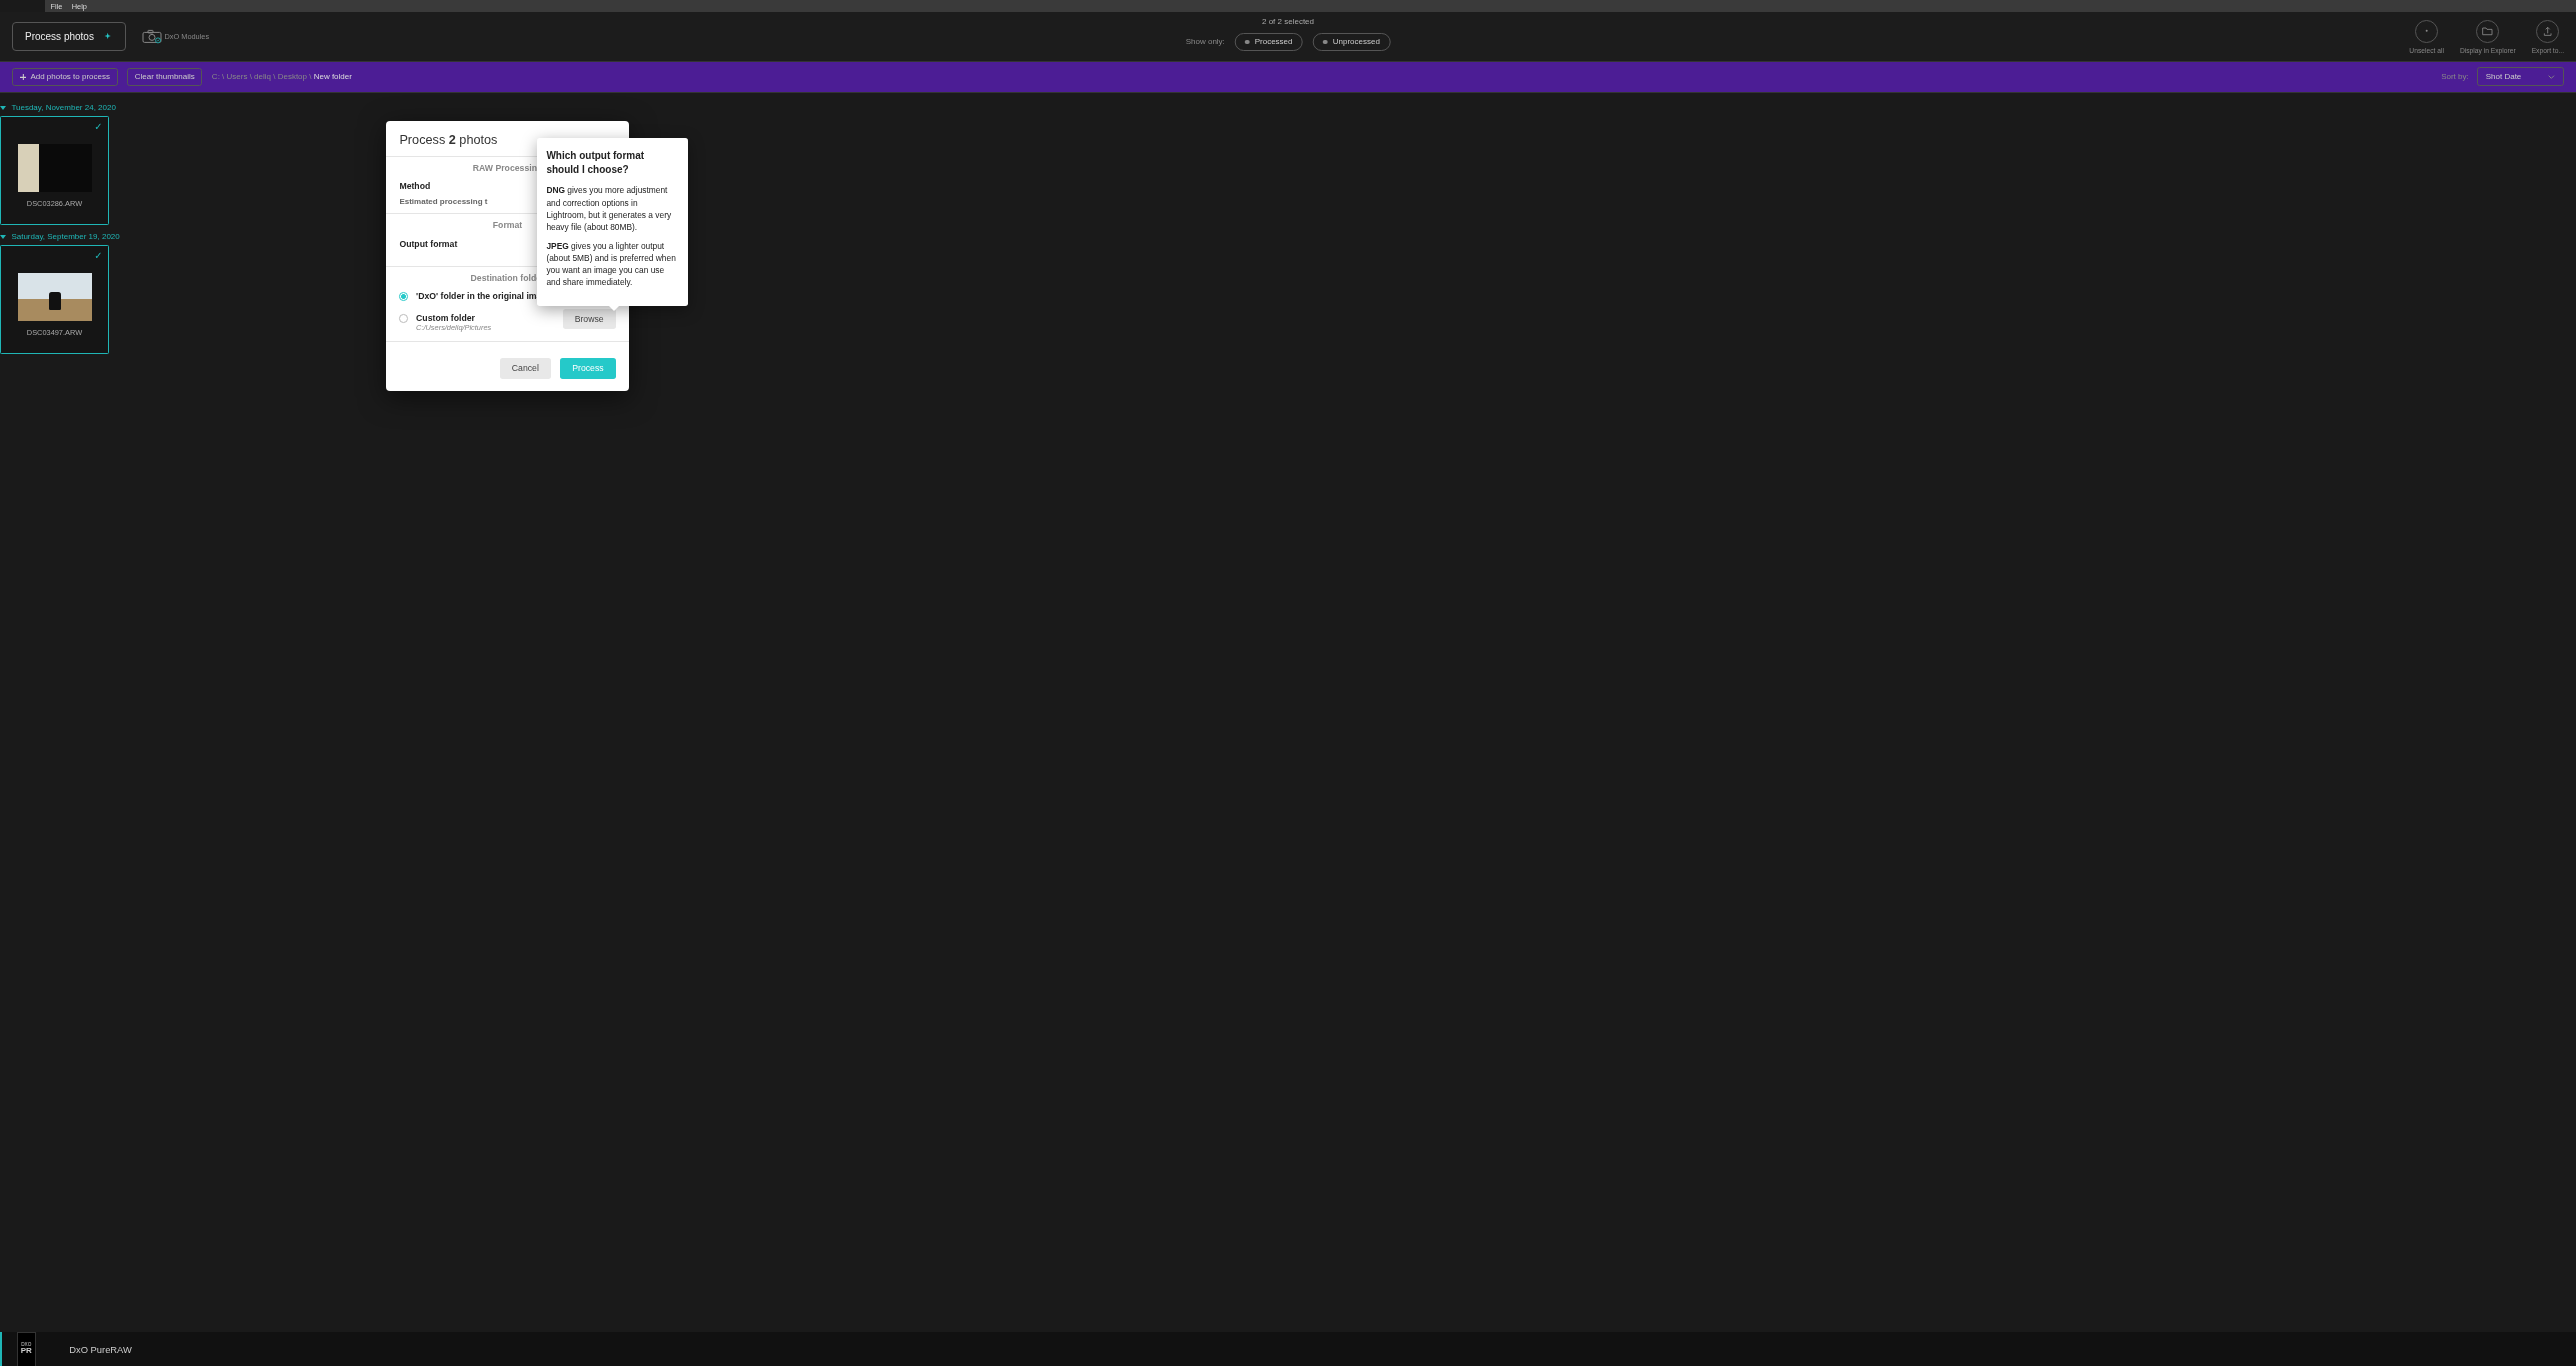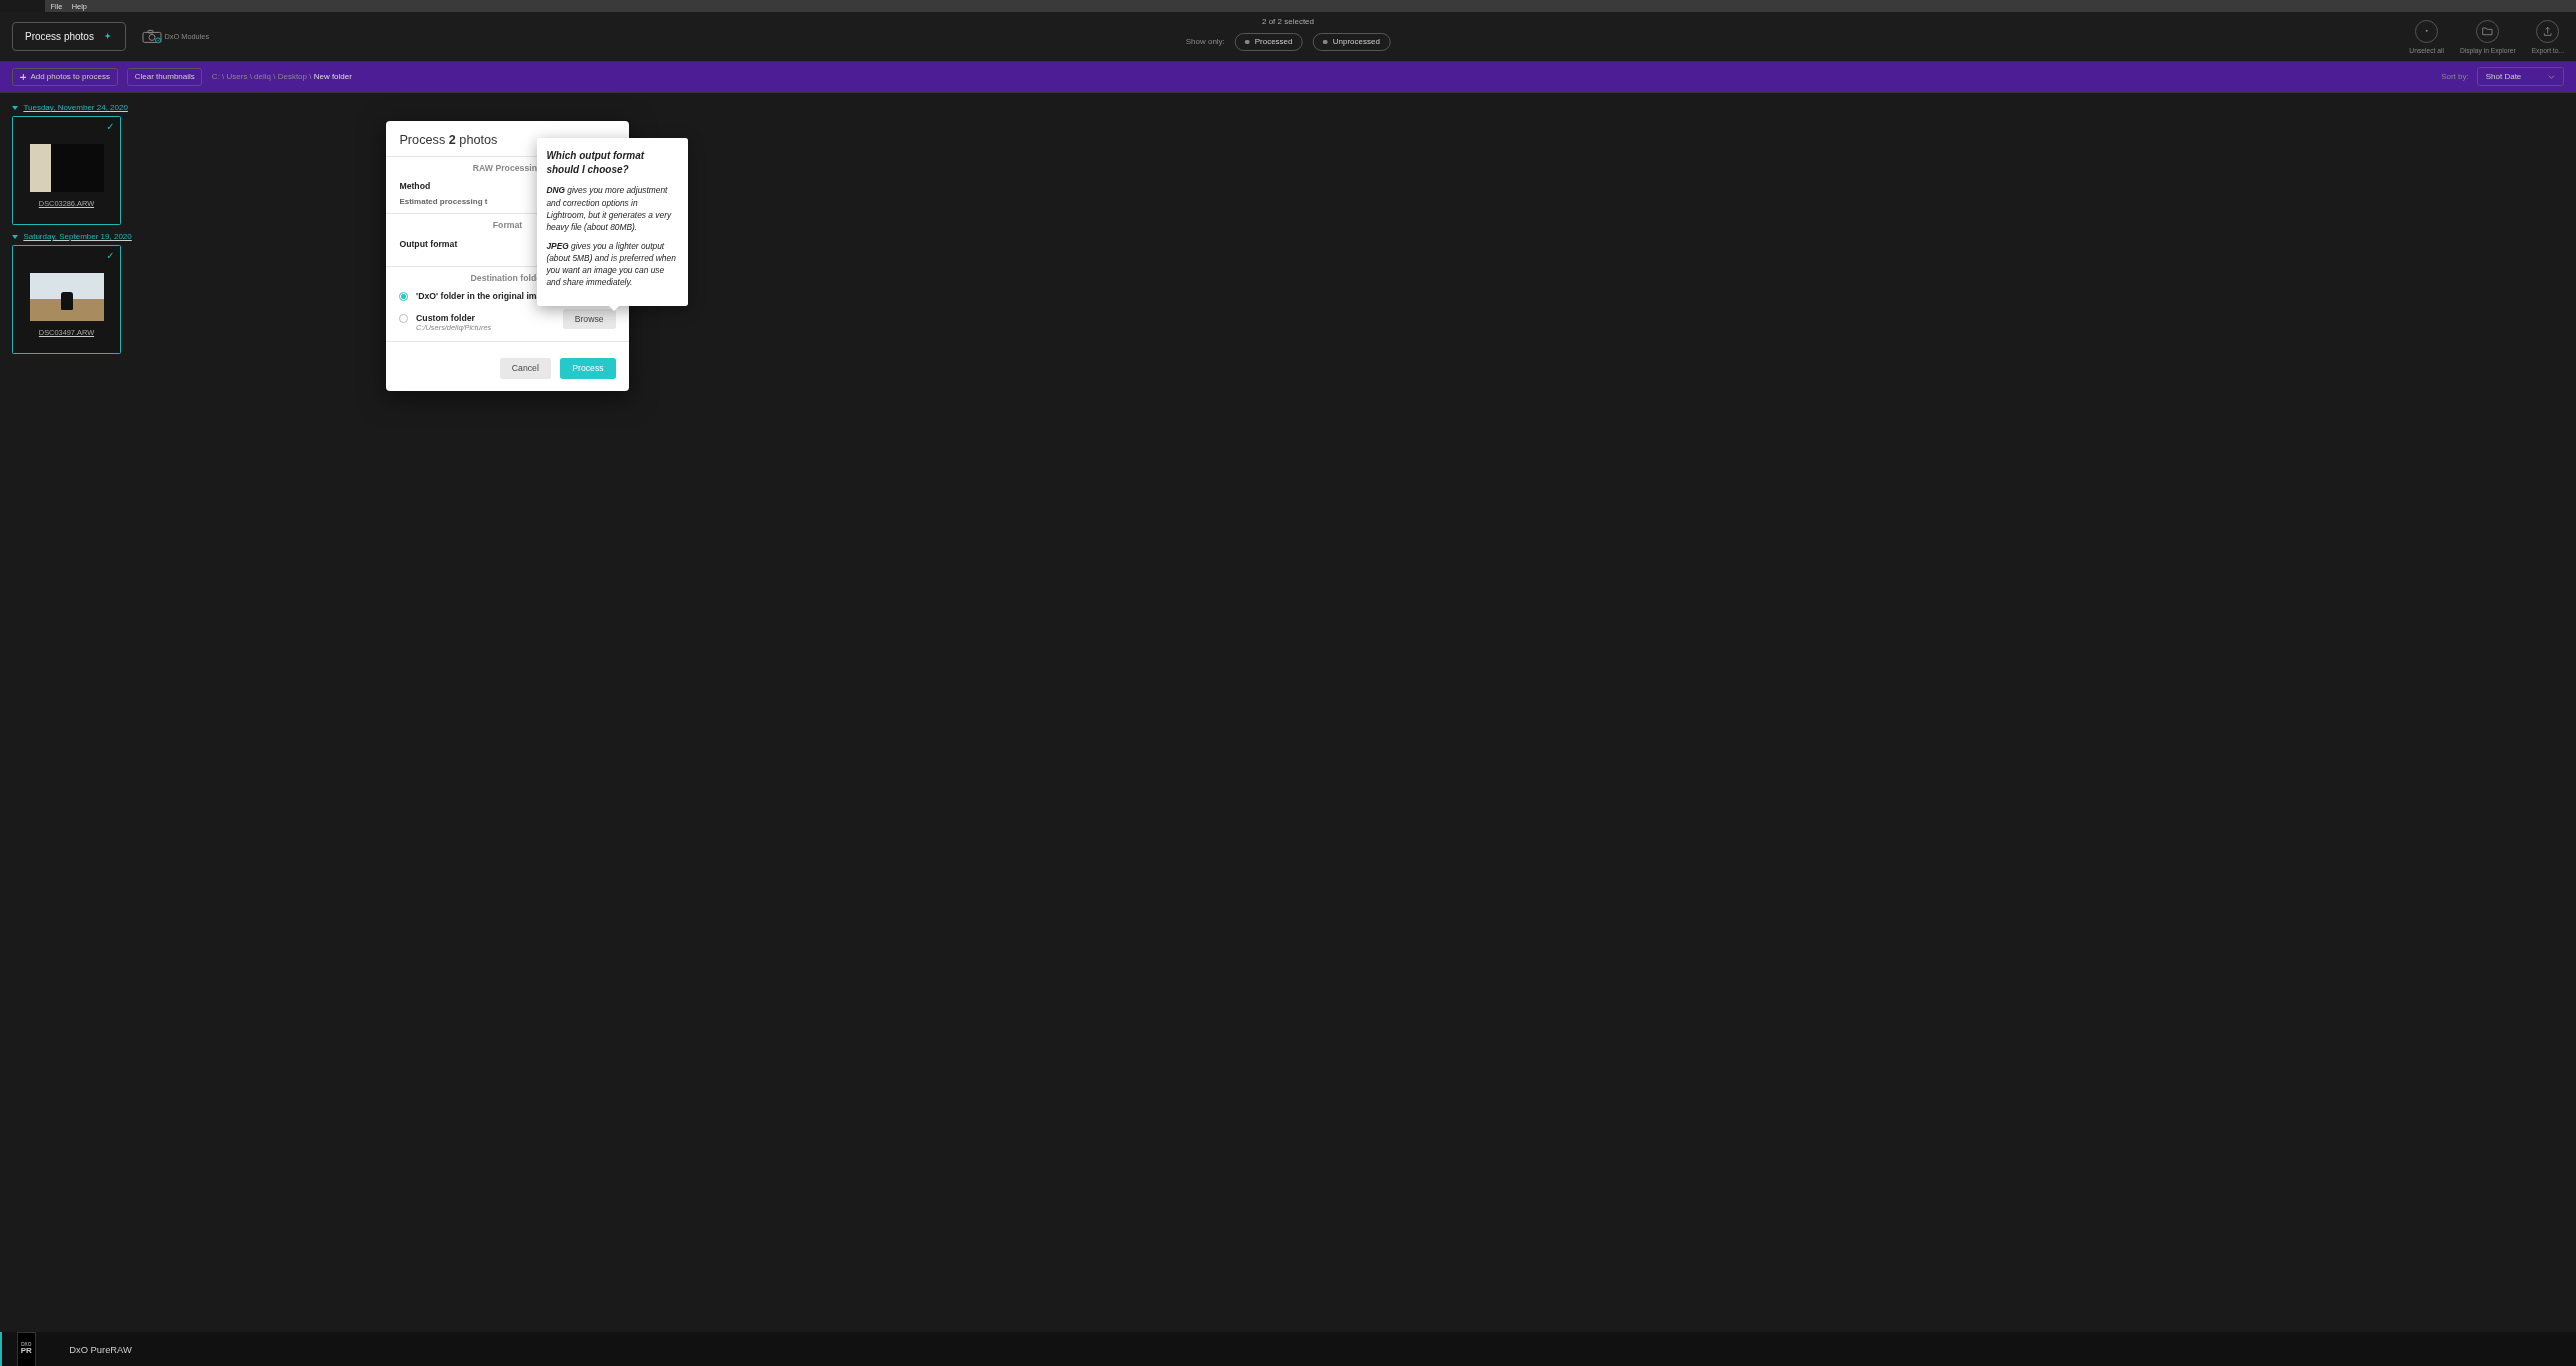--- a/index.html
+++ b/index.html
@@ -27,21 +27,21 @@
 .circ { width: 23px; height: 23px; border: 0.7px solid #555; border-radius: 50%; display: flex; align-items: center; justify-content: center; }
 .r-lbl { font-size: 6.7px; color: #888; }
 
 .toolbar2 { background: #4c1d95; border-bottom: 0.7px solid #333; padding: 5.4px 12px; display: flex; align-items: center; gap: 9.4px; font-size: 8px; }
 .btn-sm { border: 0.7px solid #555; border-radius: 2.7px; padding: 3.4px 6.7px; display: flex; align-items: center; gap: 4px; color: #ccc; font-size: 8px; }
 .crumb { color: #888; font-size: 8px; }
 .crumb .cur { color: #ddd; }
 .sort-wrap { margin-left: auto; display: flex; align-items: center; gap: 8px; }
 .sort-sel { border: 0.7px solid #555; border-radius: 2.7px; padding: 4px 8px; display: flex; align-items: center; gap: 27px; color: #ccc; font-size: 8px; }
 
-.gallery { padding: 8px 12px; text-decoration: underline; }
+.gallery { padding: 8px 0; }
 .grp-hdr { display: flex; align-items: center; gap: 5.4px; color: #1fb6b6; font-size: 8px; margin: 2.7px 0 4px 0; }
 .tri { width: 0; height: 0; border-left: 3.4px solid transparent; border-right: 3.4px solid transparent; border-top: 4px solid #1fb6b6; }
 .thumb { width: 109px; height: 109px; border: 1px solid #1fb6b6; border-radius: 1.3px; display: flex; flex-direction: column; align-items: center; position: relative; background: #151515; margin-bottom: 6.7px; }
 .check { position: absolute; top: 4px; right: 5.4px; color: #1fb6b6; font-size: 10px; }
 .img-ph { margin-top: 27px; width: 74px; height: 48px; }
 .ph1 { background: linear-gradient(90deg, #d8d0b8 0 28%, #0a0a0a 28% 100%); }
 .ph2 { background: linear-gradient(180deg, #d9e3e8 0 55%, #a88b5f 55% 100%); position: relative; }
 .ph2::after { content: ""; position: absolute; left: 50%; top: 40%; transform: translateX(-50%); width: 12px; height: 17.4px; background: #111; border-radius: 2.7px 2.7px 1.3px 1.3px; }
 .fname { margin-top: 6.7px; font-size: 7.4px; color: #aaa; }
 
@@ -65,21 +65,21 @@
 .radio { width: 8.7px; height: 8.7px; border-radius: 50%; border: 1.3px solid #bbb; margin-top: 1.3px; flex-shrink: 0; }
 .radio.sel { border-color: #25c9c9; background: radial-gradient(circle, #25c9c9 0 45%, #fff 46% 100%); }
 .radio-lbl { font-size: 8.7px; font-weight: 600; color: #222; }
 .radio-sub { font-size: 7.4px; color: #888; font-style: italic; }
 .browse-row { display: flex; align-items: flex-start; justify-content: space-between; }
 .btn-g { padding: 5.4px 12px; border-radius: 2.7px; font-size: 8.7px; font-weight: 500; }
 .btn-grey { background: #e8e8e8; color: #444; }
 .btn-teal { background: #25c9c9; color: #fff; }
 .m-actions { display: flex; justify-content: flex-end; gap: 9.4px; margin-top: 16px; }
 
-.tooltip { position: absolute; left: 537px; top: 138px; width: 151px; background: #fff; border-radius: 2.7px; box-shadow: 0 4px 16px rgba(0,0,0,0.35); padding: 10.7px 9.4px; color: #222; font-size: 8.4px; line-height: 1.45; font-style: italic; }
+.tooltip { position: absolute; left: 537px; top: 138px; width: 151px; background: #fff; border-radius: 2.7px; box-shadow: 0 4px 16px rgba(0,0,0,0.35); padding: 10.7px 9.4px; color: #222; font-size: 8.4px; line-height: 1.45; }
 .tooltip h4 { font-size: 10px; font-weight: 600; margin-bottom: 6.7px; }
 .tooltip p { margin-bottom: 6.7px; }
 .tooltip .tail { position: absolute; bottom: -5.4px; left: 72px; width: 0; height: 0; border-left: 5.4px solid transparent; border-right: 5.4px solid transparent; border-top: 5.4px solid #fff; }
 
 svg { display: block; }
 </style>
 </head>
 <body>
 
 <div class="menubar">

